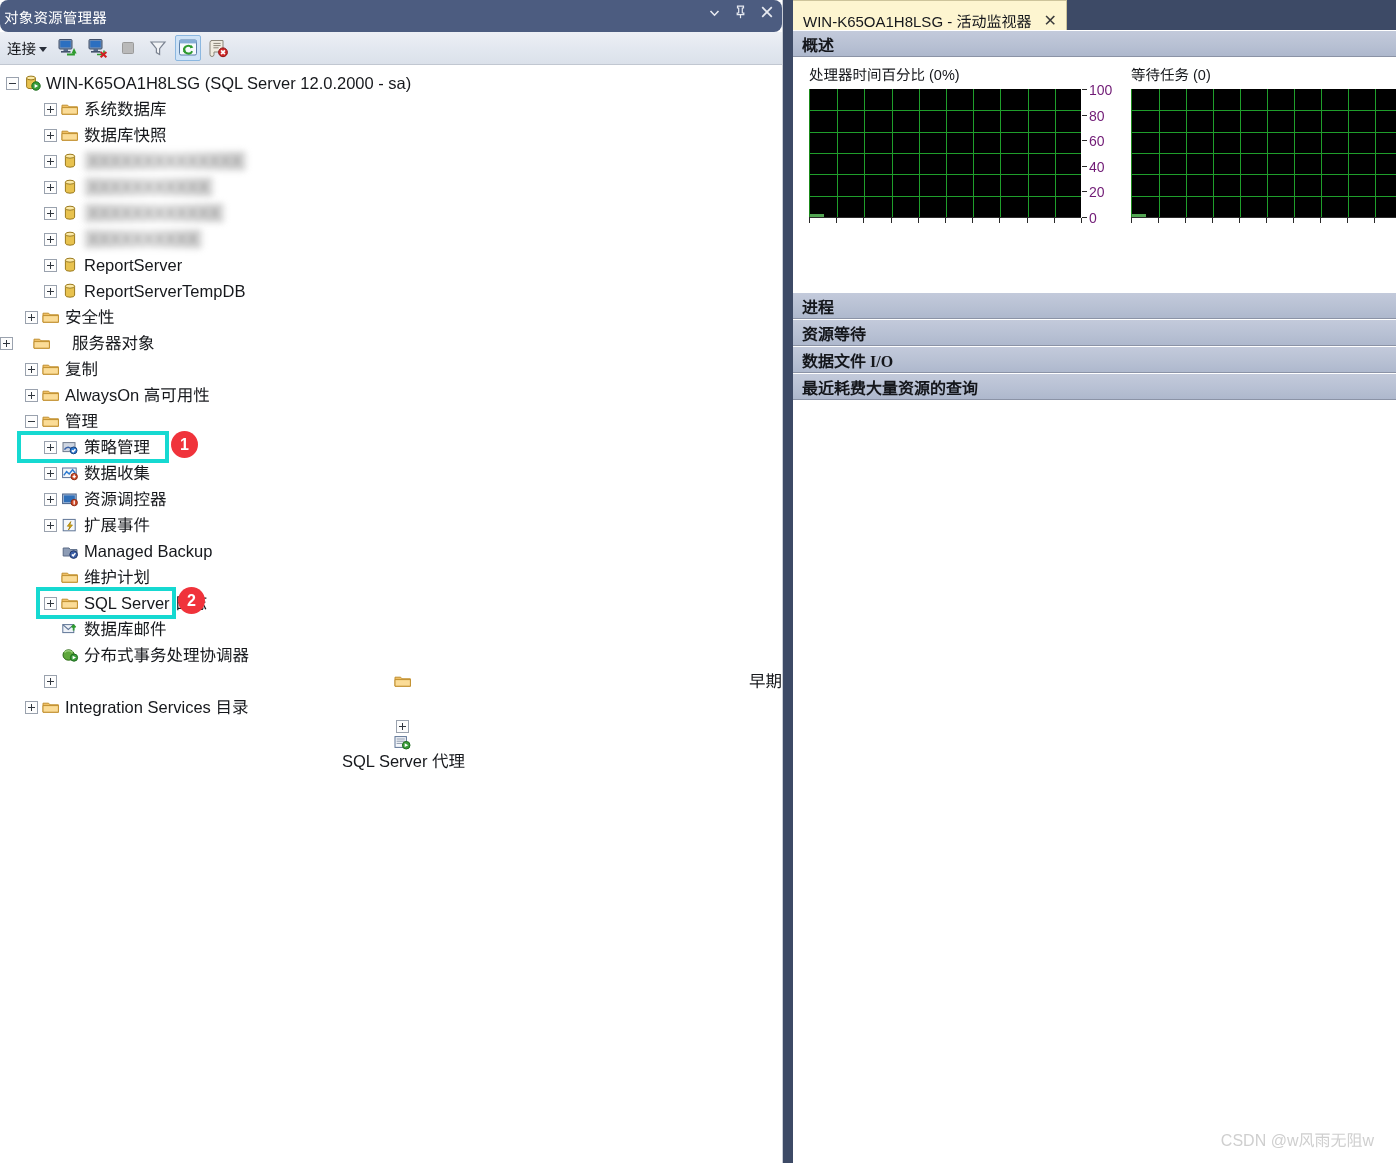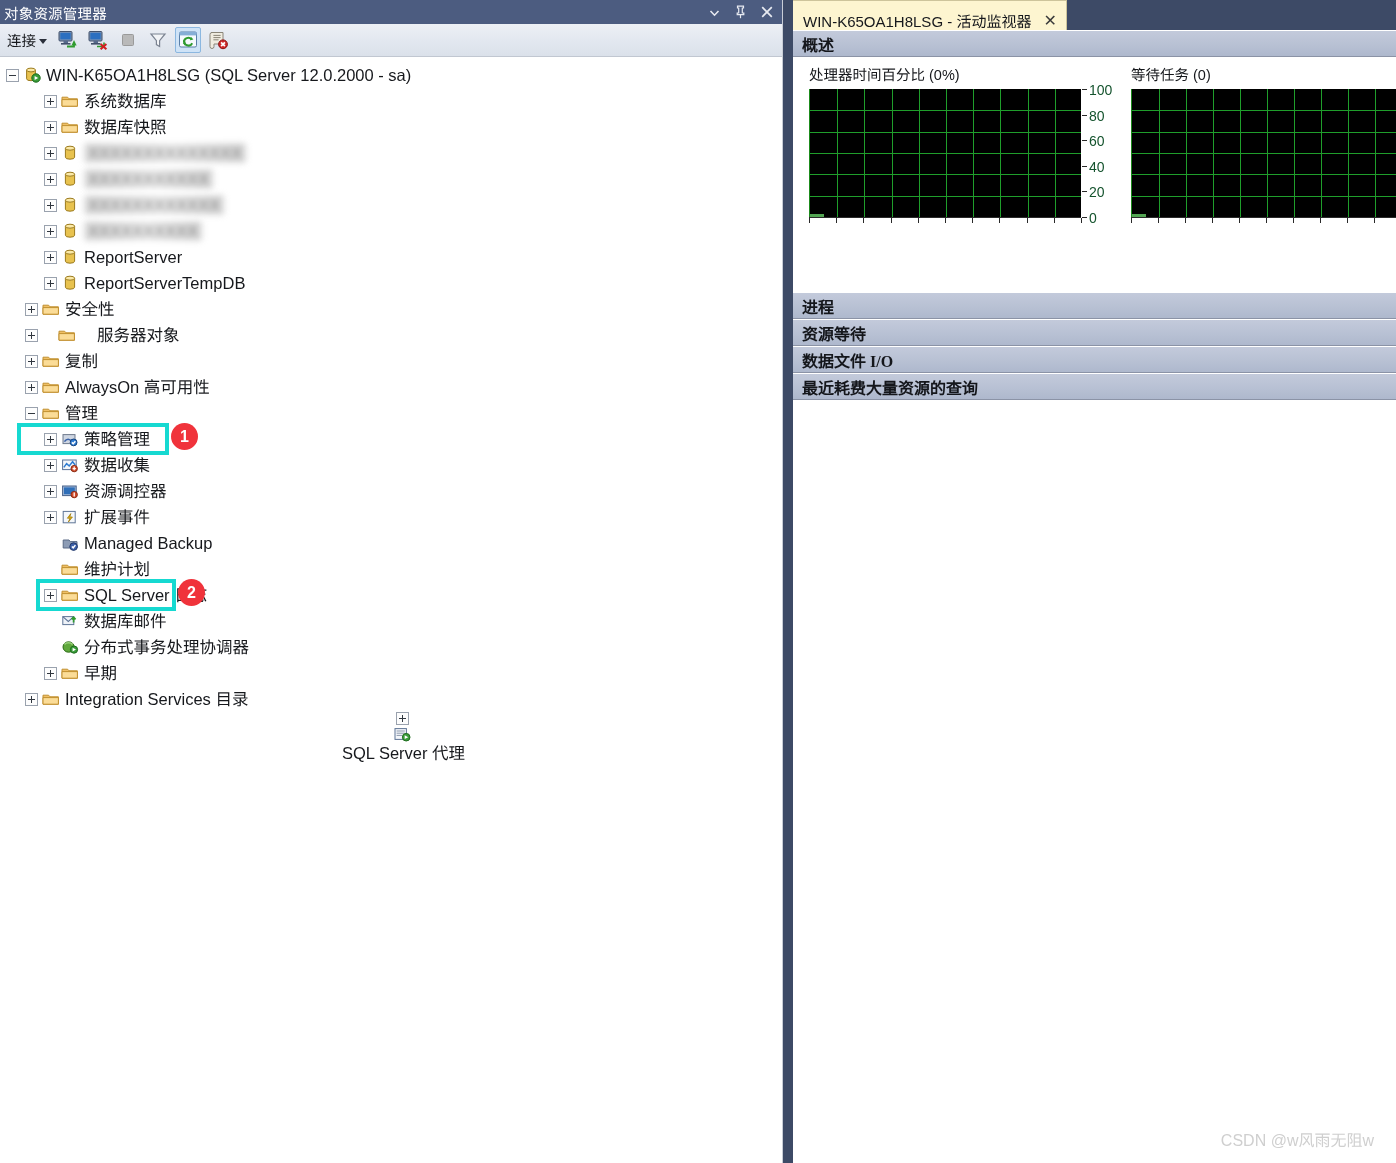--- a/index.html
+++ b/index.html
@@ -15,24 +15,24 @@
 
   
   #oe-panel {
     position: absolute; left: 0; top: 0;
     width: 783px; height: 1163px;
     background: #ffffff;
     border-right: 1px solid #c8cdd6;
   }
   #oe-titlebar {
     position: relative;
-    height: 24px;
+    height: 32px;
     background: #4c5c80;
     color: #ffffff;
-    display: flex; align-items: center;
+    display: flex; align-items: center; border-radius: 8px;
   }
   #oe-title-text {
     font-size: 14.5px;
     padding-left: 4px;
     letter-spacing: .2px;
     white-space: nowrap;
   }
   #oe-title-buttons {
     position: absolute; right: 4px; top: 0; height: 24px;
     display: flex; align-items: center; gap: 13px;
@@ -201,21 +201,21 @@
     overflow: hidden;
     border-left: 1px solid #1d8b1d;
   }
   .gl-h, .gl-v { position: absolute; background: #1f9e2b; }
   .gl-h { left: 0; right: 0; height: 1px; }
   .gl-v { top: 0; bottom: 0; width: 1px; }
   .axis-line { position: absolute; background: #1f9e2b; }
   .tick { position: absolute; width: 1px; height: 5px; background: #2a2a2a; }
   .ylab {
     position: absolute;
-    font-size: 14px; color: #14532d;
+    font-size: 14px; color: #701a75;
     font-family: "Liberation Sans", sans-serif;
     line-height: 1;
   }
   .ytick { position: absolute; width: 5px; height: 1px; background: #2a2a2a; }
 
   #watermark {
     position: absolute;
     right: 22px; bottom: 12px;
     font-size: 16px;
     color: #cfcfcf;
@@ -414,21 +414,21 @@
         <div class="node" style="padding-left: 25px;">
           <span class="exp plus"></span>
           <span class="ico">
             <svg width="18" height="16" viewBox="0 0 18 16">
               <path d="M1 4.2 H6.6 L8 5.8 H16.4 V13.2 H1 Z" fill="#f0c066" stroke="#c19030" stroke-width="1"></path>
               <path d="M1 6.6 H16.4 V13.2 H1 Z" fill="#fbdc97" stroke="#c19030" stroke-width="1"></path>
             </svg>
           </span>
           <span class="lbl">安全性</span>
         </div>
-        <div class="node" style="padding-left: 25px; gap: 16px;">
+        <div class="node" style=" gap: 16px;">
           <span class="exp plus"></span>
           <span class="ico">
             <svg width="18" height="16" viewBox="0 0 18 16">
               <path d="M1 4.2 H6.6 L8 5.8 H16.4 V13.2 H1 Z" fill="#f0c066" stroke="#c19030" stroke-width="1"></path>
               <path d="M1 6.6 H16.4 V13.2 H1 Z" fill="#fbdc97" stroke="#c19030" stroke-width="1"></path>
             </svg>
           </span>
           <span class="lbl">服务器对象</span>
         </div>
         <div class="node" style="padding-left: 25px;">
@@ -554,21 +554,21 @@
           <span class="ico">
             <svg width="18" height="16" viewBox="0 0 18 16">
               <ellipse cx="7.6" cy="8" rx="5.6" ry="5.2" fill="#5fa83c" stroke="#2d6b18"></ellipse>
               <path d="M3.4 5.4 C5.6 3.2 9.4 3.2 11.6 5.4" fill="none" stroke="#9ad07c" stroke-width="1.6"></path>
               <ellipse cx="13" cy="10.6" rx="3.6" ry="3.6" fill="#3a9d3a" stroke="#1d6b1d"></ellipse>
               <path d="M11.6 8.7 L15 10.6 L11.6 12.5 Z" fill="#ffffff"></path>
             </svg>
           </span>
           <span class="lbl">分布式事务处理协调器</span>
         </div>
-        <div class="node" style="padding-left: 44px;">
+        <div class="node" style="padding-left: 44px; justify-content: space-between;">
           <span class="exp plus"></span>
           <span class="ico">
             <svg width="18" height="16" viewBox="0 0 18 16">
               <path d="M1 4.2 H6.6 L8 5.8 H16.4 V13.2 H1 Z" fill="#f0c066" stroke="#c19030" stroke-width="1"></path>
               <path d="M1 6.6 H16.4 V13.2 H1 Z" fill="#fbdc97" stroke="#c19030" stroke-width="1"></path>
             </svg>
           </span>
           <span class="lbl">早期</span>
         </div>
         <div class="node" style="padding-left: 25px;">

